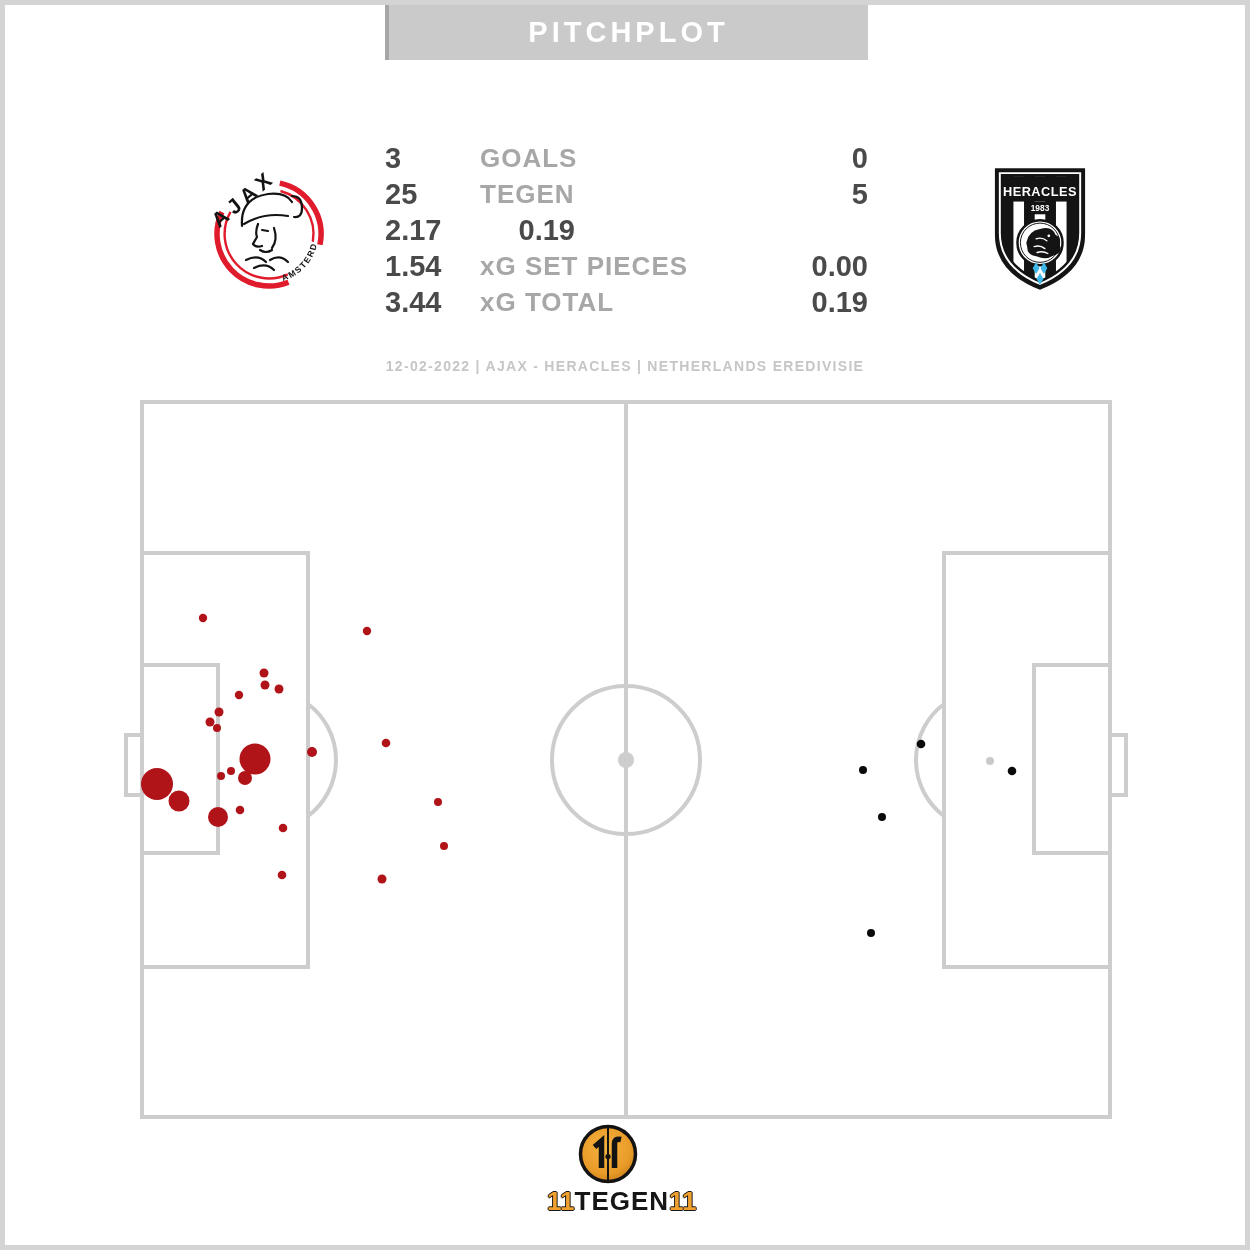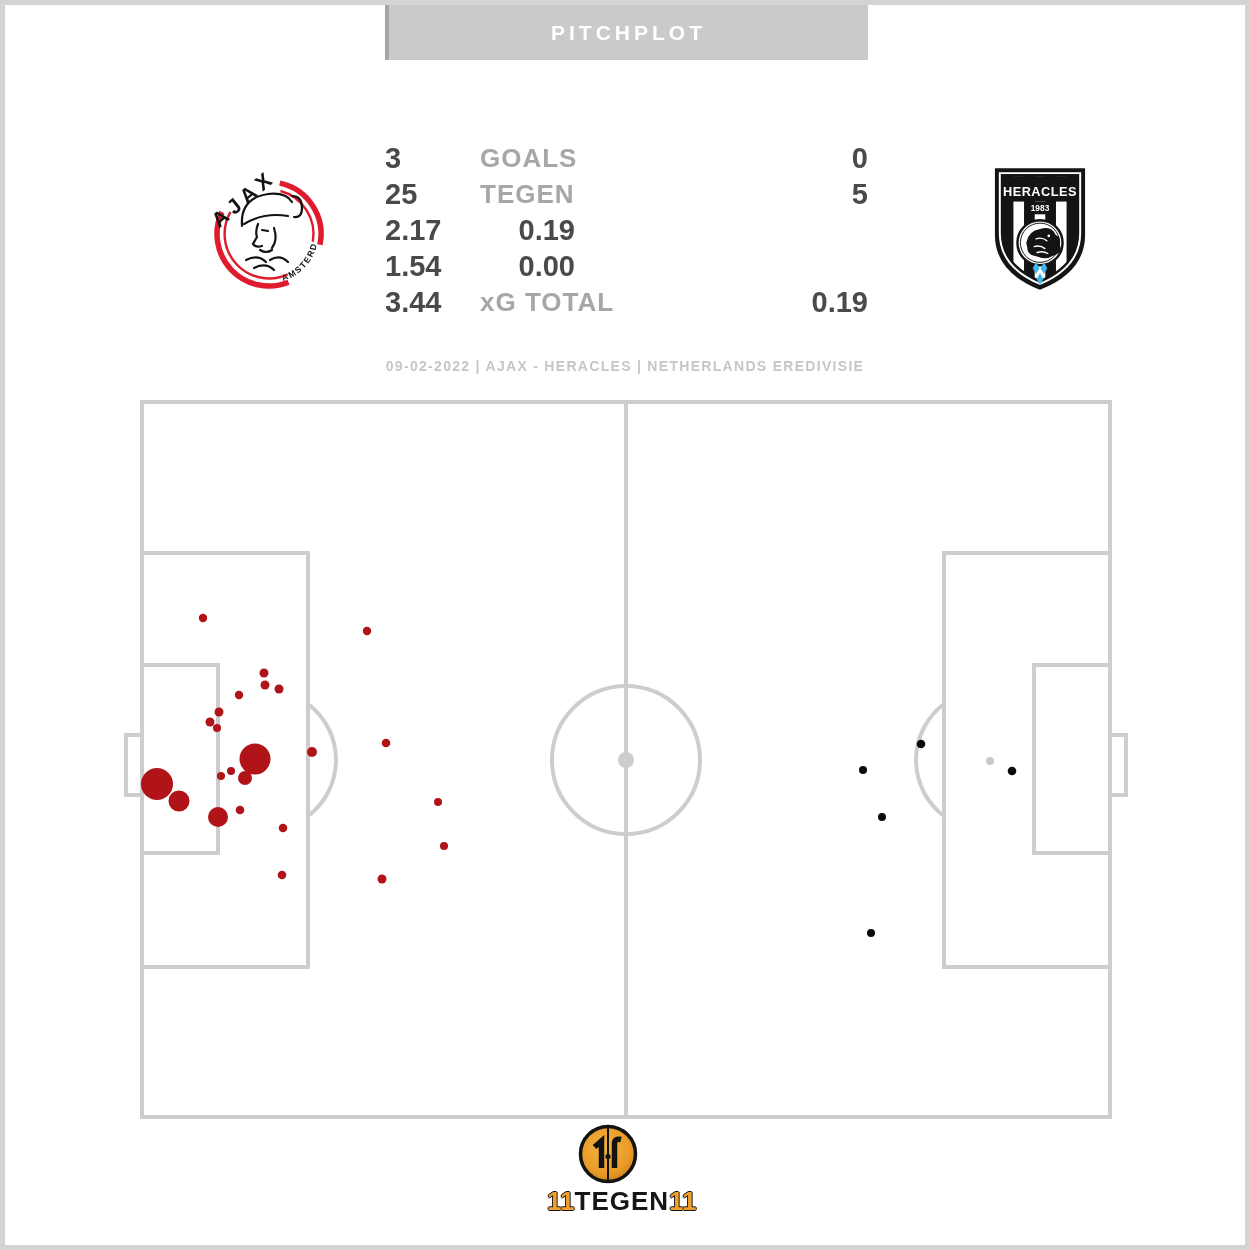--- a/index.html
+++ b/index.html
@@ -10,21 +10,21 @@
   .frame {
     position:absolute; inset:0; border:5px solid #d4d4d4; box-sizing:border-box;
     pointer-events:none; z-index:50;
   }
   .header-bar {
     position:absolute; left:385px; top:5px; width:483px; height:55px;
     background:#cacaca; border-left:4px solid #a6a6a6; box-sizing:border-box;
     display:flex; align-items:center; justify-content:center; z-index:5;
   }
   .header-title {
-    color:#ffffff; font-size:21px; font-weight:bold; letter-spacing:4px;
+    color:#ffffff; font-size:29px; font-weight:bold; letter-spacing:4px;
   }
   .stats {
     position:absolute; left:385px; top:141px; width:483px; z-index:5;
   }
   .stats-row { display:flex; height:35.8px; align-items:center; }
   .stat-home {
     width:95px; text-align:left; font-size:29px; font-weight:bold; color:#4a4a4a;
   }
   .stat-label {
     flex:1; text-align:left; font-size:26px; font-weight:bold; color:#a7a7a7;
@@ -136,30 +136,31 @@
       <div class="stat-home">25</div>
       <div class="stat-label">TEGEN</div>
       <div class="stat-away">5</div>
     </div>
     <div class="stats-row">
       <div class="stat-home">2.17</div>
       <div class="stat-away">0.19</div>
     </div>
     <div class="stats-row">
       <div class="stat-home">1.54</div>
+      <div class="stat-label">xG SET PIECES</div>
       <div class="stat-away">0.00</div>
     </div>
     <div class="stats-row">
       <div class="stat-home">3.44</div>
       <div class="stat-label">xG TOTAL</div>
       <div class="stat-away">0.19</div>
     </div>
   </div>
 
-<div class="subtitle">09-02-2022 | AJAX - HERACLES | NETHERLANDS EREDIVISIE</div>
+<div class="subtitle">12-02-2022 | AJAX - HERACLES | NETHERLANDS EREDIVISIE</div>
 
 <svg class="pitch-svg" width="1250" height="1250" viewBox="0 0 1250 1250">
   <g stroke="#cdcdcd" stroke-width="4" fill="none">
     <rect x="142" y="402" width="968" height="715"></rect>
     <line x1="626" y1="402" x2="626" y2="1117"></line>
     <circle cx="626" cy="760" r="74"></circle>
     <rect x="142" y="553" width="166" height="414"></rect>
     <rect x="142" y="665" width="76" height="188"></rect>
     <rect x="126" y="735" width="16" height="60"></rect>
     <path d="M 308 704 A 70 70 0 0 1 308 816"></path>

